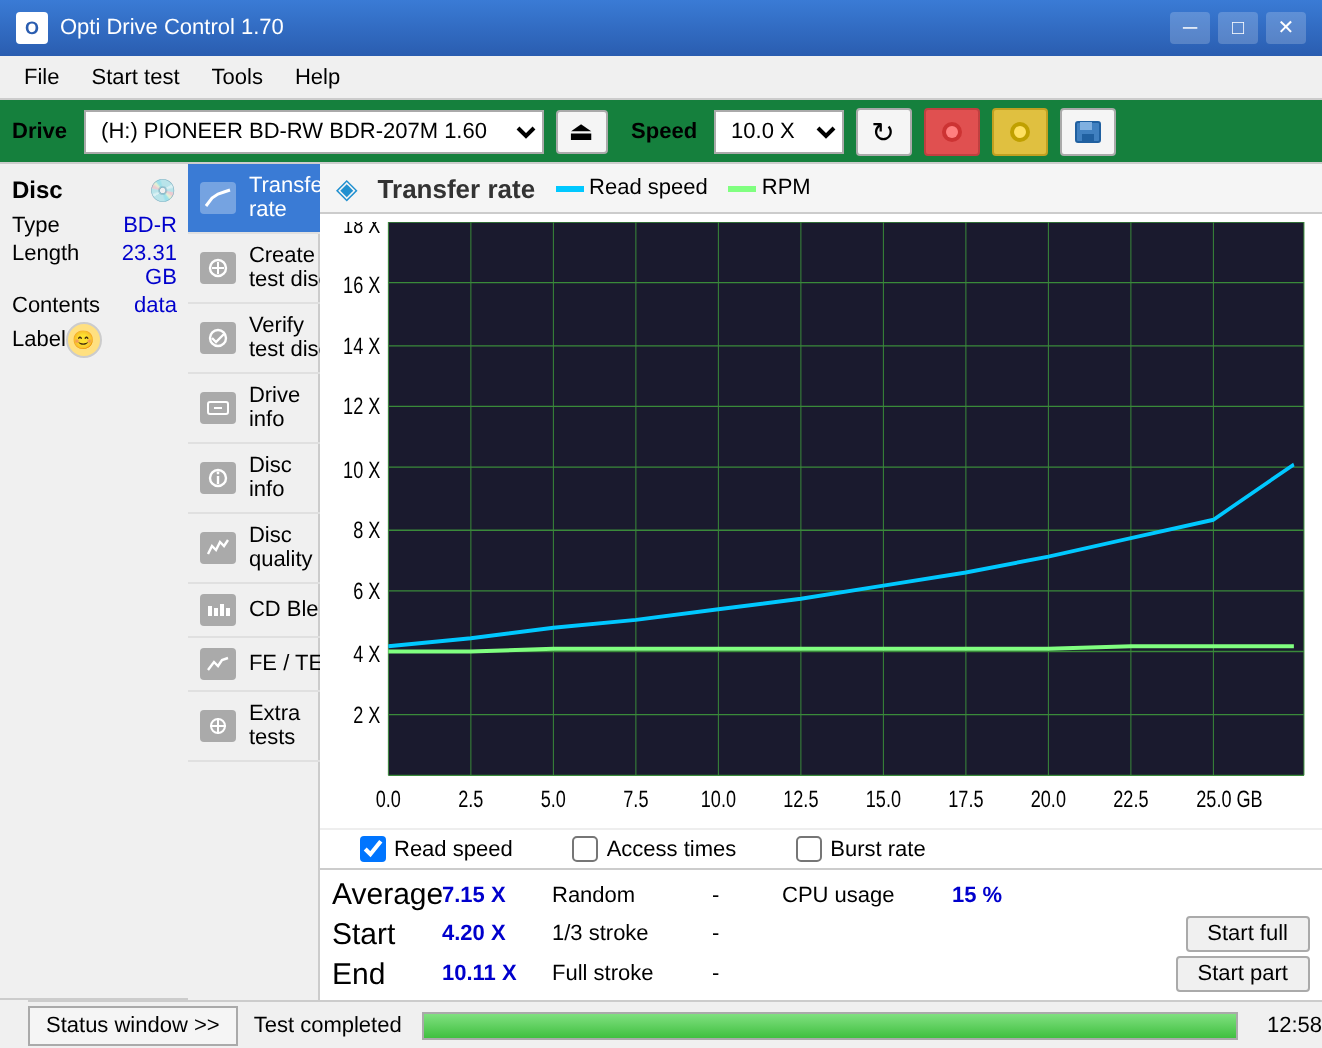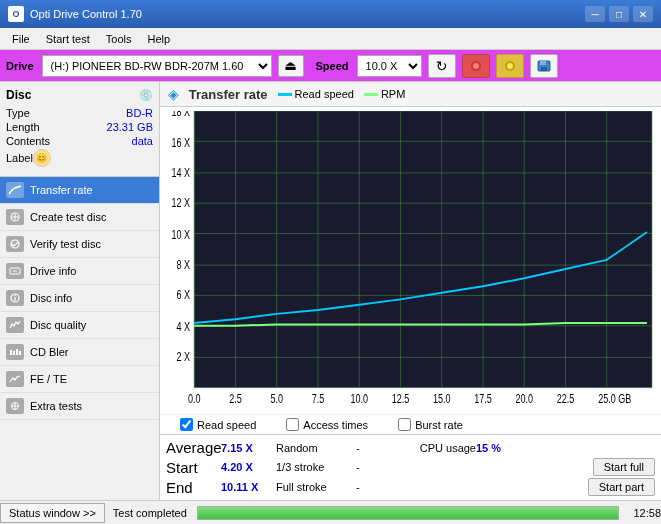--- a/index.html
+++ b/index.html
@@ -52,21 +52,21 @@
       align-items: center;
       padding: 0 4px;
     }
     .menu-item {
       padding: 2px 8px;
       cursor: pointer;
       border-radius: 2px;
     }
     
     #toolbar {
-      background: #d946ef;
+      background: #15803d;
       border-bottom: 1px solid #ccc;
       height: 32px;
       display: flex;
       align-items: center;
       padding: 0 6px;
       gap: 4px;
     }
     #drive-label {
       font-weight: bold;
       margin-right: 4px;
@@ -108,21 +108,21 @@
     #main {
       display: flex;
       height: calc(524px - 28px - 22px - 32px - 24px);
     }
     
     #sidebar {
       width: 160px;
       background: #f0f0f0;
       border-right: 1px solid #ccc;
       display: flex;
-      flex-direction: column;
+      flex-direction: row;
       flex-shrink: 0;
     }
     #disc-panel {
       background: #f0f0f0;
       border-bottom: 1px solid #ccc;
       padding: 6px 6px 8px 6px;
     }
     #disc-header {
       display: flex;
       align-items: center;
@@ -217,40 +217,41 @@
     }
     .stat-row {
       display: flex;
       align-items: center;
       gap: 0;
     }
     .stat-label { width: 55px; color: #000; font-size: 15px; }
     .stat-val { width: 55px; color: #0000cc; font-size: 11px; font-weight: bold; }
     .stat-label2 { width: 80px; color: #000; font-size: 11px; }
     .stat-val2 { width: 35px; color: #000; font-size: 11px; }
-    .stat-label3 { width: 85px; color: #000; font-size: 11px; text-align: right; }
+    .stat-label3 { width: 85px; color: #000; font-size: 11px; }
     .stat-val3 { color: #0000cc; font-size: 11px; font-weight: bold; }
     .start-btn {
       margin-left: auto;
       padding: 2px 10px;
       border: 1px solid #aaa;
       background: #f0f0f0;
       cursor: pointer;
       font-size: 11px;
       border-radius: 2px;
     }
     
     #statusbar {
       height: 24px;
       background: #f0f0f0;
       border-top: 1px solid #ccc;
       display: flex;
       align-items: center;
       padding: 0 0;
       gap: 4px;
+      margin-left: 14px;
     }
     #status-window-btn {
       border: 1px solid #aaa;
       background: #f5f5f5;
       padding: 2px 8px;
       cursor: pointer;
       font-size: 11px;
       height: 20px;
     }
     #status-text { margin-left: 4px; color: #000; font-size: 11px; }

